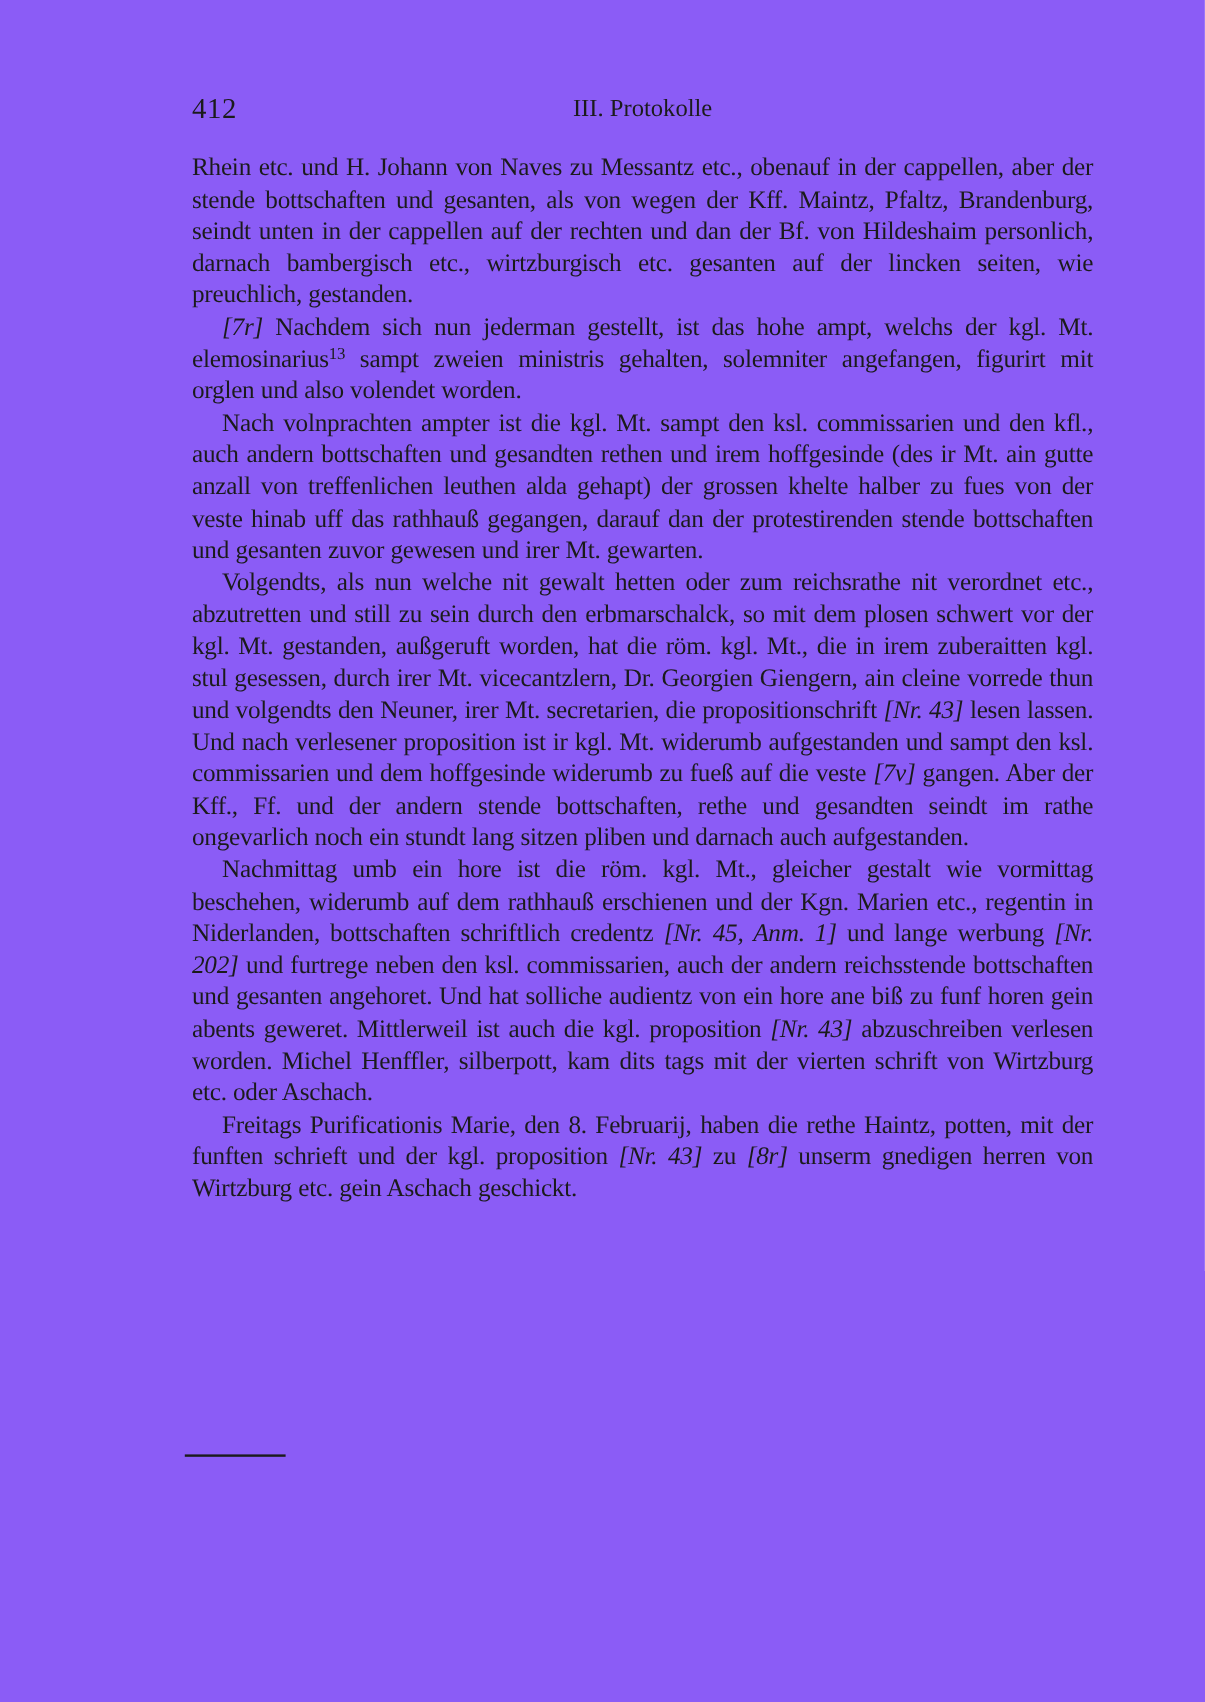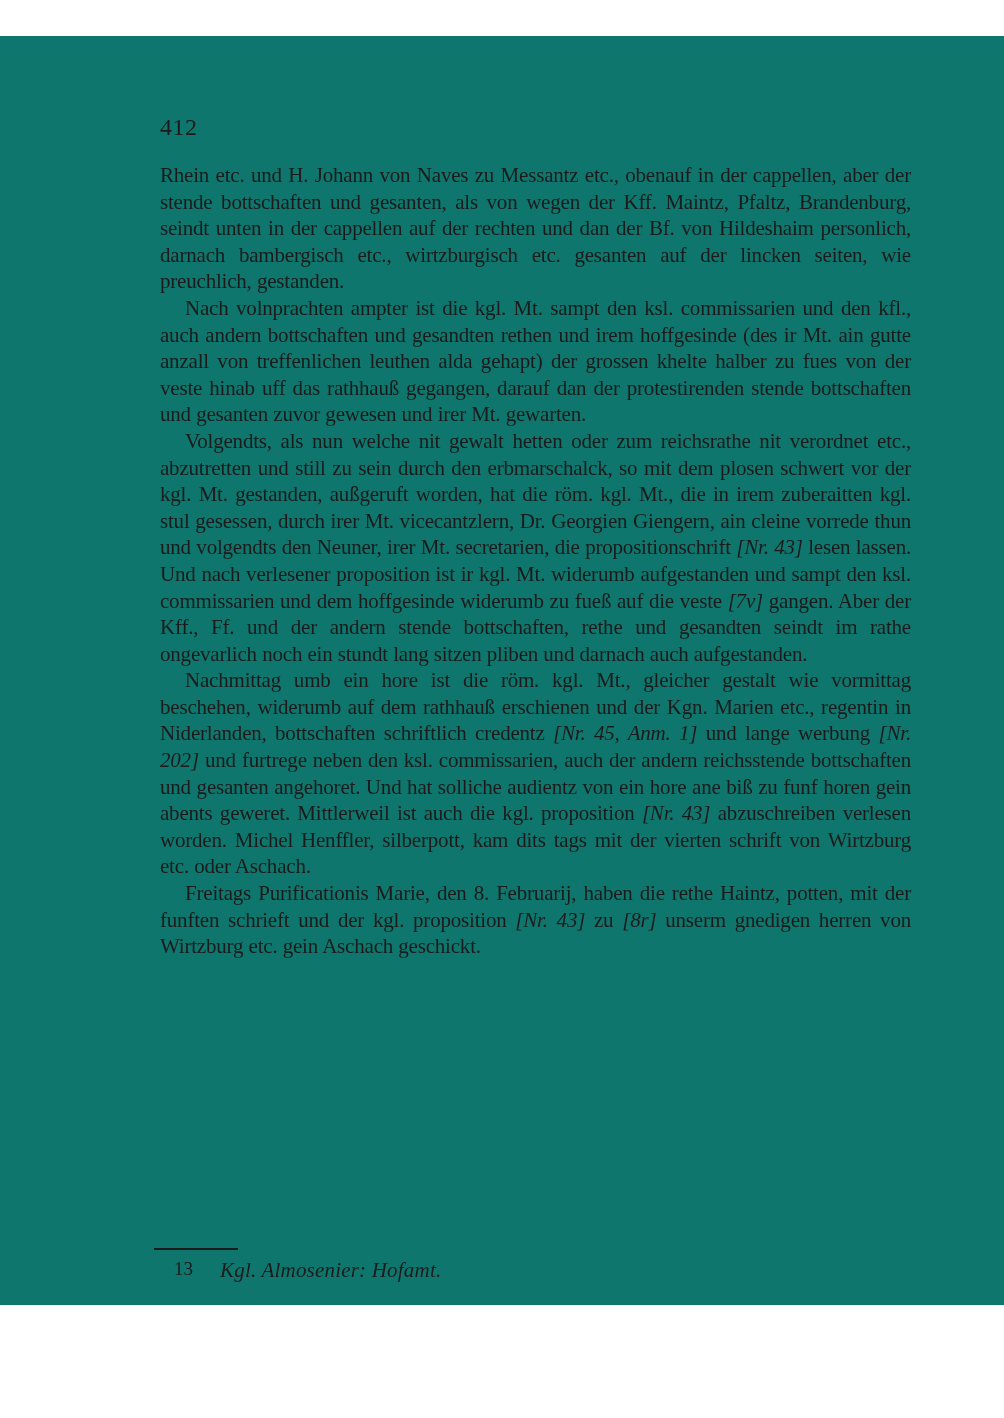--- a/index.html
+++ b/index.html
@@ -9,24 +9,23 @@
   body {
     width: 1004px;
     height: 1418px;
     background: #ffffff;
     font-family: "Liberation Serif", serif;
     color: #1b1b1b;
   }
   .page {
     position: relative;
     width: 1004px;
-    height: 1269px;
-    background: #0f766e;
+    height: 1418px;
+    background: #8b5cf6;
     overflow: hidden;
-    margin-top: 36px;
   }
   .content {
     position: absolute;
     left: 160px;
     top: 78px;
     width: 751px;
   }
   .page-header {
     position: relative;
     height: 28px;
@@ -94,29 +93,28 @@
     letter-spacing: 0.2px;
   }
 </style>
 </head>
 <body>
 
 <div class="page">
   <div class="content">
     <header class="page-header">
       <span class="page-number">412</span>
+      <span class="running-title">III. Protokolle</span>
     </header>
     <main class="page-body">
         <p class="para"><span>Rhein etc. und H. Johann von Naves zu Messantz etc., obenauf in der cappellen, aber der stende bottschaften und gesanten, als von wegen der Kff. Maintz, Pfaltz, Brandenburg, seindt unten in der cappellen auf der rechten und dan der Bf. von Hildeshaim personlich, darnach bambergisch etc., wirtzburgisch etc. gesanten auf der lincken seiten, wie preuchlich, gestanden.</span></p>
+        <p class="para indent"><span class="it">[7r]</span><span> Nachdem sich nun jederman gestellt, ist das hohe ampt, welchs der kgl. Mt. elemosinarius</span><sup class="fnref">13</sup><span> sampt zweien ministris gehalten, solemniter angefangen, figurirt mit orglen und also volendet worden.</span></p>
         <p class="para indent"><span>Nach volnprachten ampter ist die kgl. Mt. sampt den ksl. commissarien und den kfl., auch andern bottschaften und gesandten rethen und irem hoffgesinde (des ir Mt. ain gutte anzall von treffenlichen leuthen alda gehapt) der grossen khelte halber zu fues von der veste hinab uff das rathhauß gegangen, darauf dan der protestirenden stende bottschaften und gesanten zuvor gewesen und irer Mt. gewarten.</span></p>
         <p class="para indent"><span>Volgendts, als nun welche nit gewalt hetten oder zum reichsrathe nit verordnet etc., abzutretten und still zu sein durch den erbmarschalck, so mit dem plosen schwert vor der kgl. Mt. gestanden, außgeruft worden, hat die röm. kgl. Mt., die in irem zuberaitten kgl. stul gesessen, durch irer Mt. vicecantzlern, Dr. Georgien Giengern, ain cleine vorrede thun und volgendts den Neuner, irer Mt. secretarien, die propositionschrift </span><span class="it">[Nr. 43]</span><span> lesen lassen. Und nach verlesener proposition ist ir kgl. Mt. widerumb aufgestanden und sampt den ksl. commissarien und dem hoffgesinde widerumb zu fueß auf die veste </span><span class="it">[7v]</span><span> gangen. Aber der Kff., Ff. und der andern stende bottschaften, rethe und gesandten seindt im rathe ongevarlich noch ein stundt lang sitzen pliben und darnach auch aufgestanden.</span></p>
         <p class="para indent"><span>Nachmittag umb ein hore ist die röm. kgl. Mt., gleicher gestalt wie vormittag beschehen, widerumb auf dem rathhauß erschienen und der Kgn. Marien etc., regentin in Niderlanden, bottschaften schriftlich credentz </span><span class="it">[Nr. 45, Anm. 1]</span><span> und lange werbung </span><span class="it">[Nr. 202]</span><span> und furtrege neben den ksl. commissarien, auch der andern reichsstende bottschaften und gesanten angehoret. Und hat solliche audientz von ein hore ane biß zu funf horen gein abents geweret. Mittlerweil ist auch die kgl. proposition </span><span class="it">[Nr. 43]</span><span> abzuschreiben verlesen worden. Michel Henffler, silberpott, kam dits tags mit der vierten schrift von Wirtzburg etc. oder Aschach.</span></p>
         <p class="para indent"><span>Freitags Purificationis Marie, den 8. Februarij, haben die rethe Haintz, potten, mit der funften schrieft und der kgl. proposition </span><span class="it">[Nr. 43]</span><span> zu </span><span class="it">[8r]</span><span> unserm gnedigen herren von Wirtzburg etc. gein Aschach geschickt.</span></p>
       </main>
   </div>
 
   <footer class="footnote-area">
     <div class="footnote-rule"></div>
-    <div class="footnote-line">
-      <span class="footnote-number">13</span><span class="footnote-text">Kgl. Almosenier: Hofamt.</span>
-    </div>
   </footer>
 </div>
 
 </body></html>

